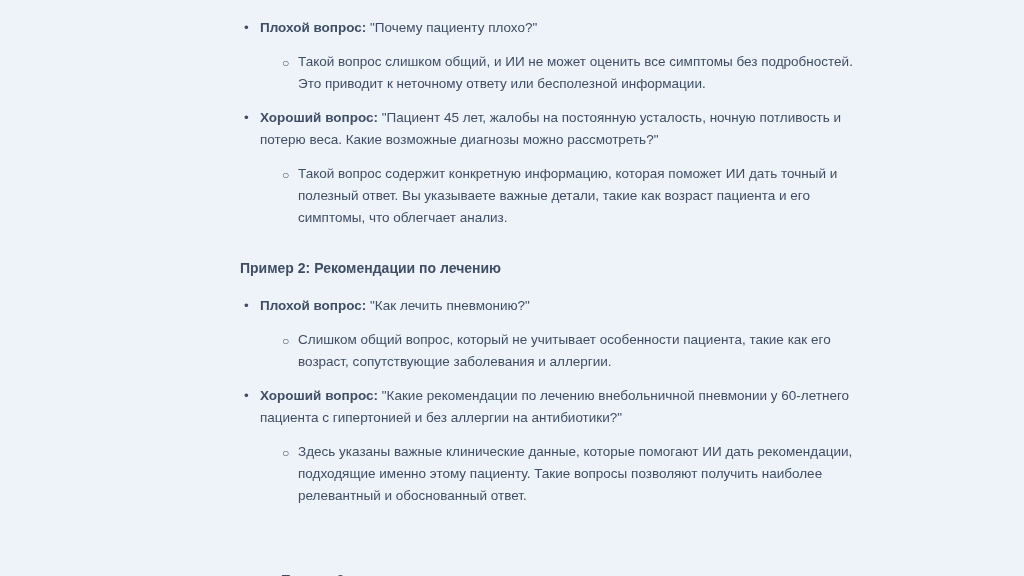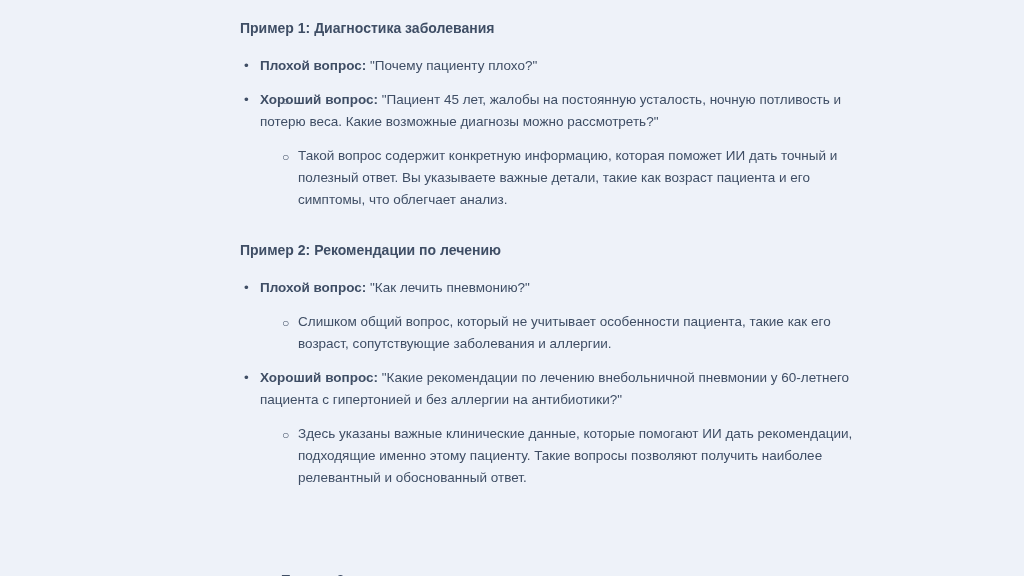--- a/index.html
+++ b/index.html
@@ -63,28 +63,28 @@
     line-height: 22px;
     white-space: nowrap;
   }
 </style>
 </head>
 <body>
 
 <div class="doc">
 
   <div class="section">
-    <h3 class="section-title">Пример 1: Диагностика заболевания</h3>
     <div class="items">
 
       <div class="item">
         <span class="item-marker">•</span>
         <span class="item-label">Плохой вопрос:</span><span> "Почему пациенту плохо?"</span>
         <div class="sub">
           <span class="sub-marker">○</span>
+          <span>Такой вопрос слишком общий, и ИИ не может оценить все симптомы без подробностей. Это приводит к неточному ответу или бесполезной информации.</span>
         </div>
       </div>
 
       <div class="item">
         <span class="item-marker">•</span>
         <span class="item-label">Хороший вопрос:</span><span> "Пациент 45 лет, жалобы на постоянную усталость, ночную потливость и потерю веса. Какие возможные диагнозы можно рассмотреть?"</span>
         <div class="sub">
           <span class="sub-marker">○</span>
           <span>Такой вопрос содержит конкретную информацию, которая поможет ИИ дать точный и полезный ответ. Вы указываете важные детали, такие как возраст пациента и его симптомы, что облегчает анализ.</span>
         </div>

